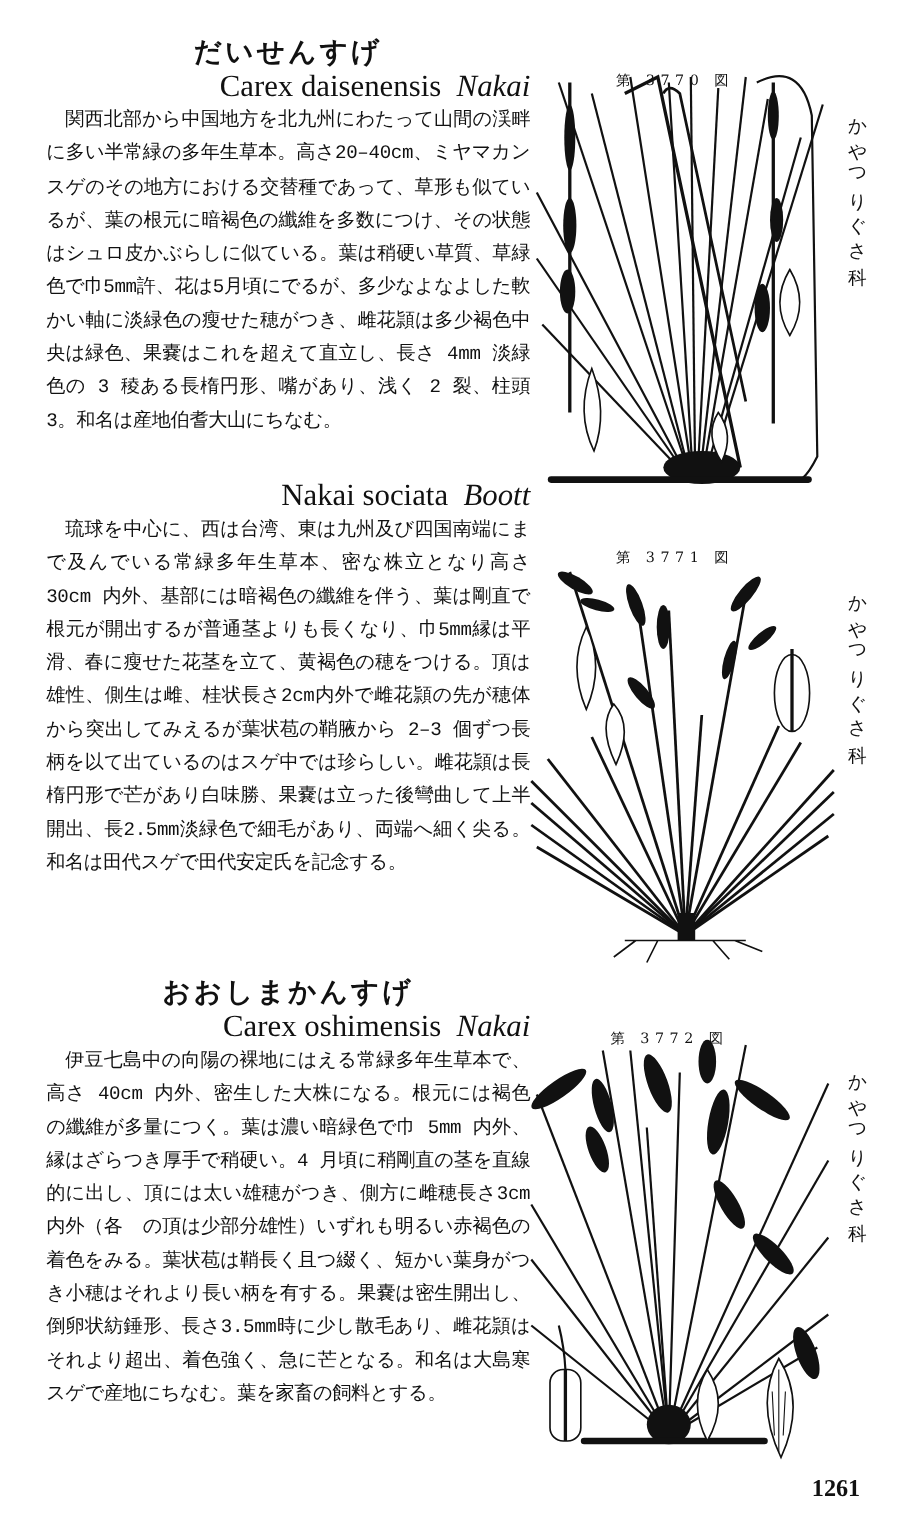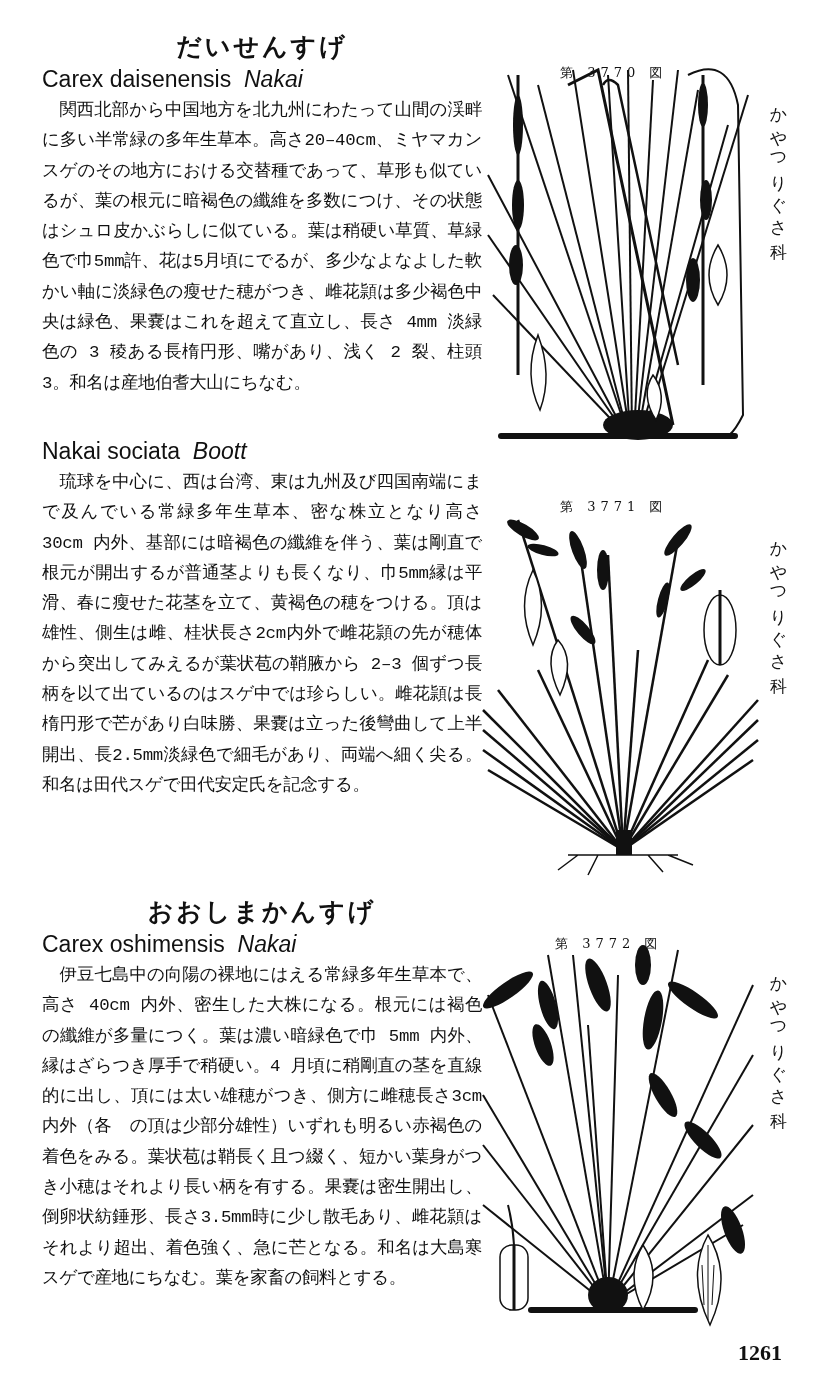--- a/index.html
+++ b/index.html
@@ -1,28 +1,28 @@
 <!DOCTYPE html>
 <html><head>
 <meta charset="utf-8">
 <style>
   html, body { margin: 0; padding: 0; background: #ffffff; }
   body { width: 840px; height: 1400px; position: relative; overflow: hidden;
          font-family: "DejaVu Serif", "Liberation Serif", serif; color: #111; }
   .col-text { position: absolute; left: 42px; width: 440px; }
   .title-ja { font-family: "DejaVu Sans", sans-serif; font-weight: bold; font-size: 25px;
               text-align: center; letter-spacing: 3px; margin: 0; line-height: 34px; }
-  .title-la { font-family: Liberation Sans, sans-serif; font-size: 23px; text-align: left;
+  .title-la { font-family: Liberation Serif, serif; font-size: 28px; text-align: right;
               margin: 0; line-height: 30px; }
   .title-la .auth { font-style: italic; }
   .body-ja { font-family: Liberation Mono, monospace; font-size: 17.4px; line-height: 30.3px;
              margin: 2px 0 0 0; text-indent: 1em; text-align: justify; letter-spacing: -0.3px; }
   #sec1 { top: 30px; }
   #sec2 { top: 436px; }
-  #sec3 { top: 885px; margin-top: 10px; }
+  #sec3 { top: 885px; }
   .fig-label { position: absolute; font-family: "DejaVu Serif", serif; font-size: 13px;
                letter-spacing: 5px; margin-top: 32px; }
   .family { position: absolute; writing-mode: vertical-rl; font-family: "DejaVu Serif", serif;
             font-size: 17px; letter-spacing: 3px; }
   .fig { position: absolute; }
   .page-no { position: absolute; right: 58px; top: 1340px; font-family: "Liberation Serif", serif;
              font-weight: bold; font-size: 22px; text-align: center; }
 </style>
 </head>
 <body>

